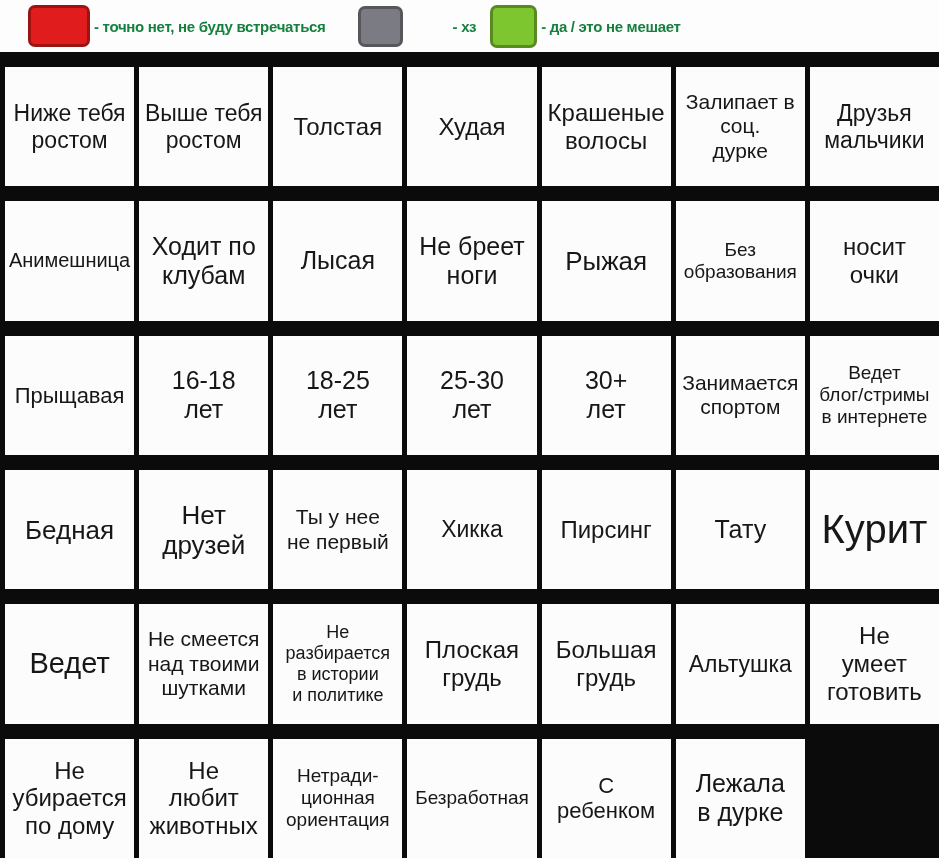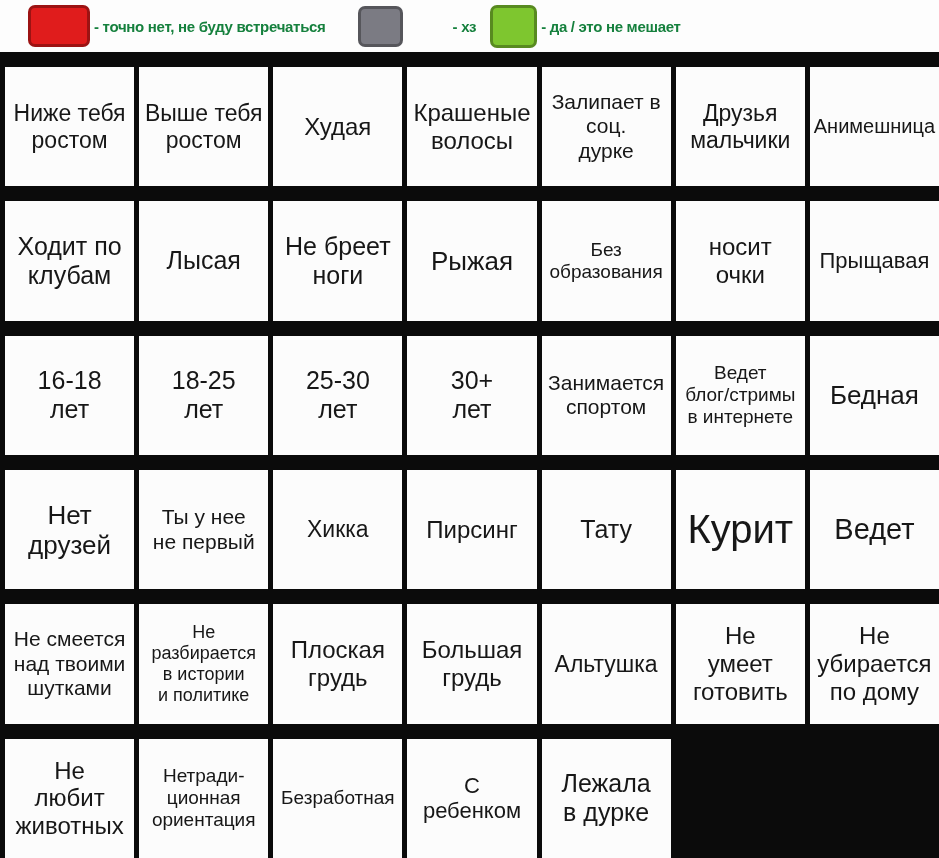--- a/index.html
+++ b/index.html
@@ -55,20 +55,21 @@
     <span class="lg-label">- да / это не мешает</span>
   </div>
 </div>
 
 <div class="board">
 
   <div class="cell s23">Ниже тебя
 ростом</div>
   <div class="cell s23">Выше тебя
 ростом</div>
+  <div class="cell s24">Толстая</div>
   <div class="cell s24">Худая</div>
   <div class="cell s24">Крашеные
 волосы</div>
   <div class="cell s21">Залипает в
 соц.
 дурке</div>
   <div class="cell s23">Друзья
 мальчики</div>
 
   <div class="cell s20">Анимешница</div>

